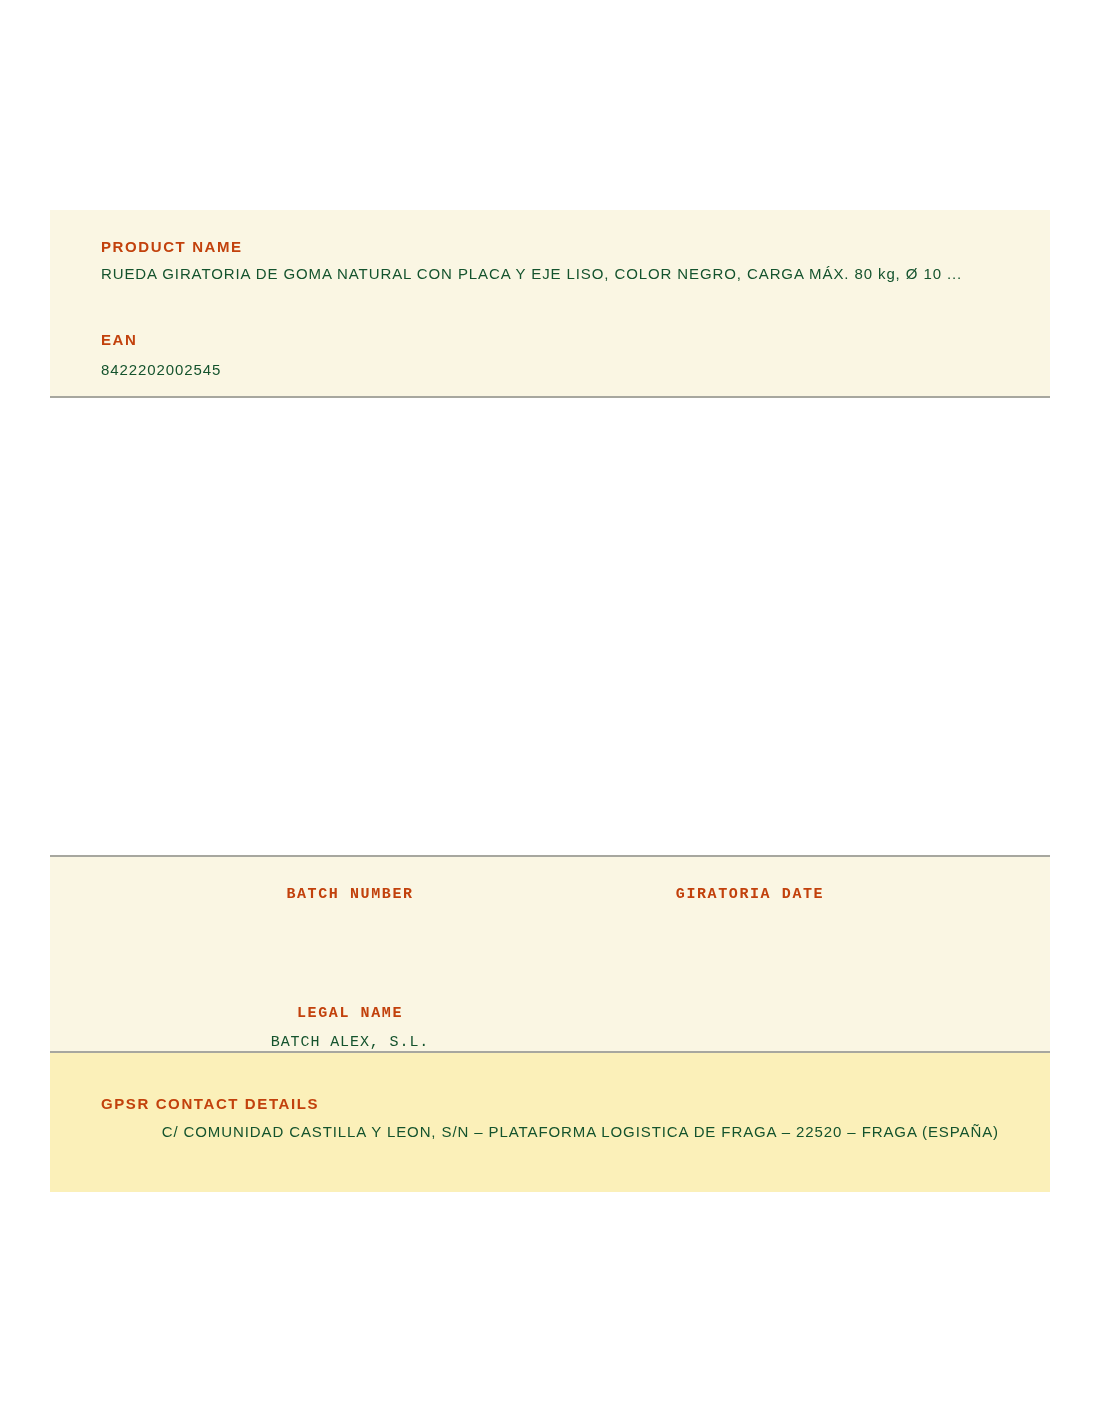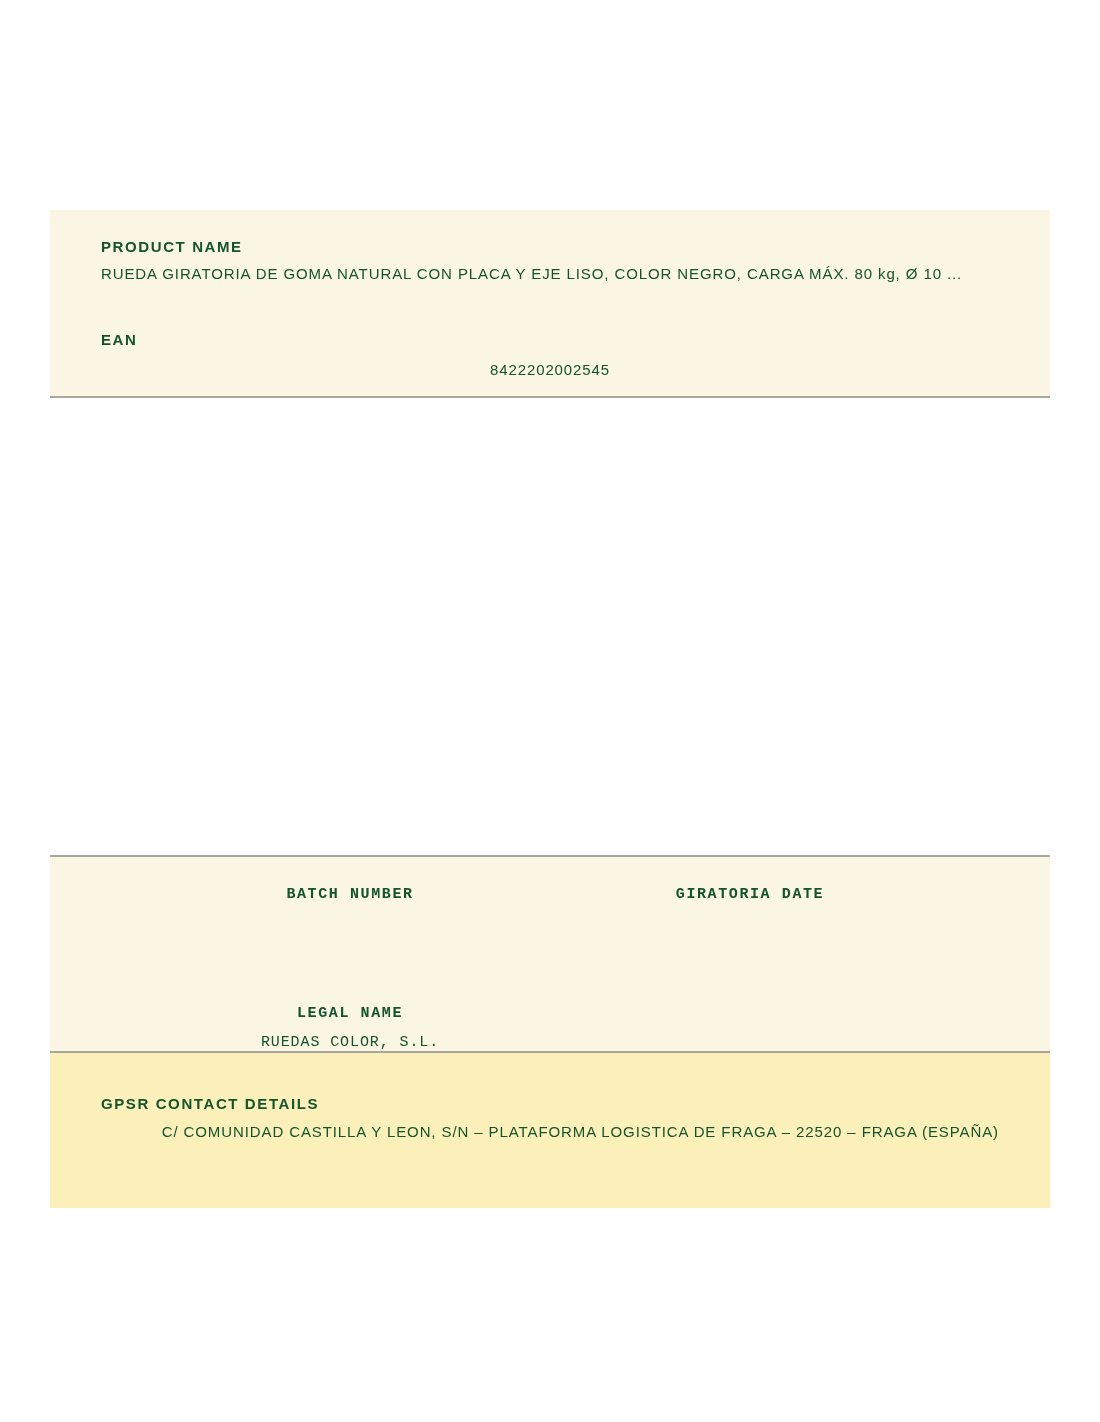--- a/index.html
+++ b/index.html
@@ -27,41 +27,41 @@
     top: 855px;
     height: 198px;
     background: #FAF6E3;
     border-top: 2px solid #A7A79F;
     border-bottom: 2px solid #A7A79F;
     padding: 30px 100px 0 100px;
     font-family: Liberation Mono, monospace;
   }
   .panel-gpsr {
     top: 1053px;
-    height: 155px;
+    height: 139px;
     background: #FBF0B9;
     padding: 43px 51px 0 51px;
   }
   .field-label {
     font-size: 15px;
     font-weight: bold;
-    color: #14532d;
+    color: #c2410c;
     letter-spacing: 1.6px;
     line-height: 15px;
   }
   .field-value {
     font-size: 15px;
     font-weight: normal;
     color: #14532d;
     letter-spacing: 0.9px;
     line-height: 15px;
   }
   .panel-product .field-value { margin-top: 12px; }
   .panel-product .ean-block { margin-top: 51px; }
-  .panel-product .ean-block .field-value { margin-top: 15px; text-align: center; }
+  .panel-product .ean-block .field-value { margin-top: 15px; }
 
   .trace-grid {
     display: grid;
     grid-template-columns: 1fr 1fr;
     text-align: center;
   }
   .trace-grid.row-2 { margin-top: 75px; }
   .trace-cell .field-value { margin-top: 14px; min-height: 15px; }
 
   .panel-gpsr .gpsr-address {
@@ -89,21 +89,21 @@
       <div class="field-value"></div>
     </div>
     <div class="trace-cell">
       <div class="field-label">GIRATORIA DATE</div>
       <div class="field-value"></div>
     </div>
   </div>
   <div class="trace-grid row-2">
     <div class="trace-cell">
       <div class="field-label">LEGAL NAME</div>
-      <div class="field-value">RUEDAS COLOR, S.L.</div>
+      <div class="field-value">BATCH ALEX, S.L.</div>
     </div>
   </div>
 </div>
 
 <div class="panel panel-gpsr">
   <div class="field-label">GPSR CONTACT DETAILS</div>
   <div class="field-value gpsr-address">C/ COMUNIDAD CASTILLA Y LEON, S/N – PLATAFORMA LOGISTICA DE FRAGA – 22520 – FRAGA (ESPAÑA)</div>
 </div>
 
 </body></html>

